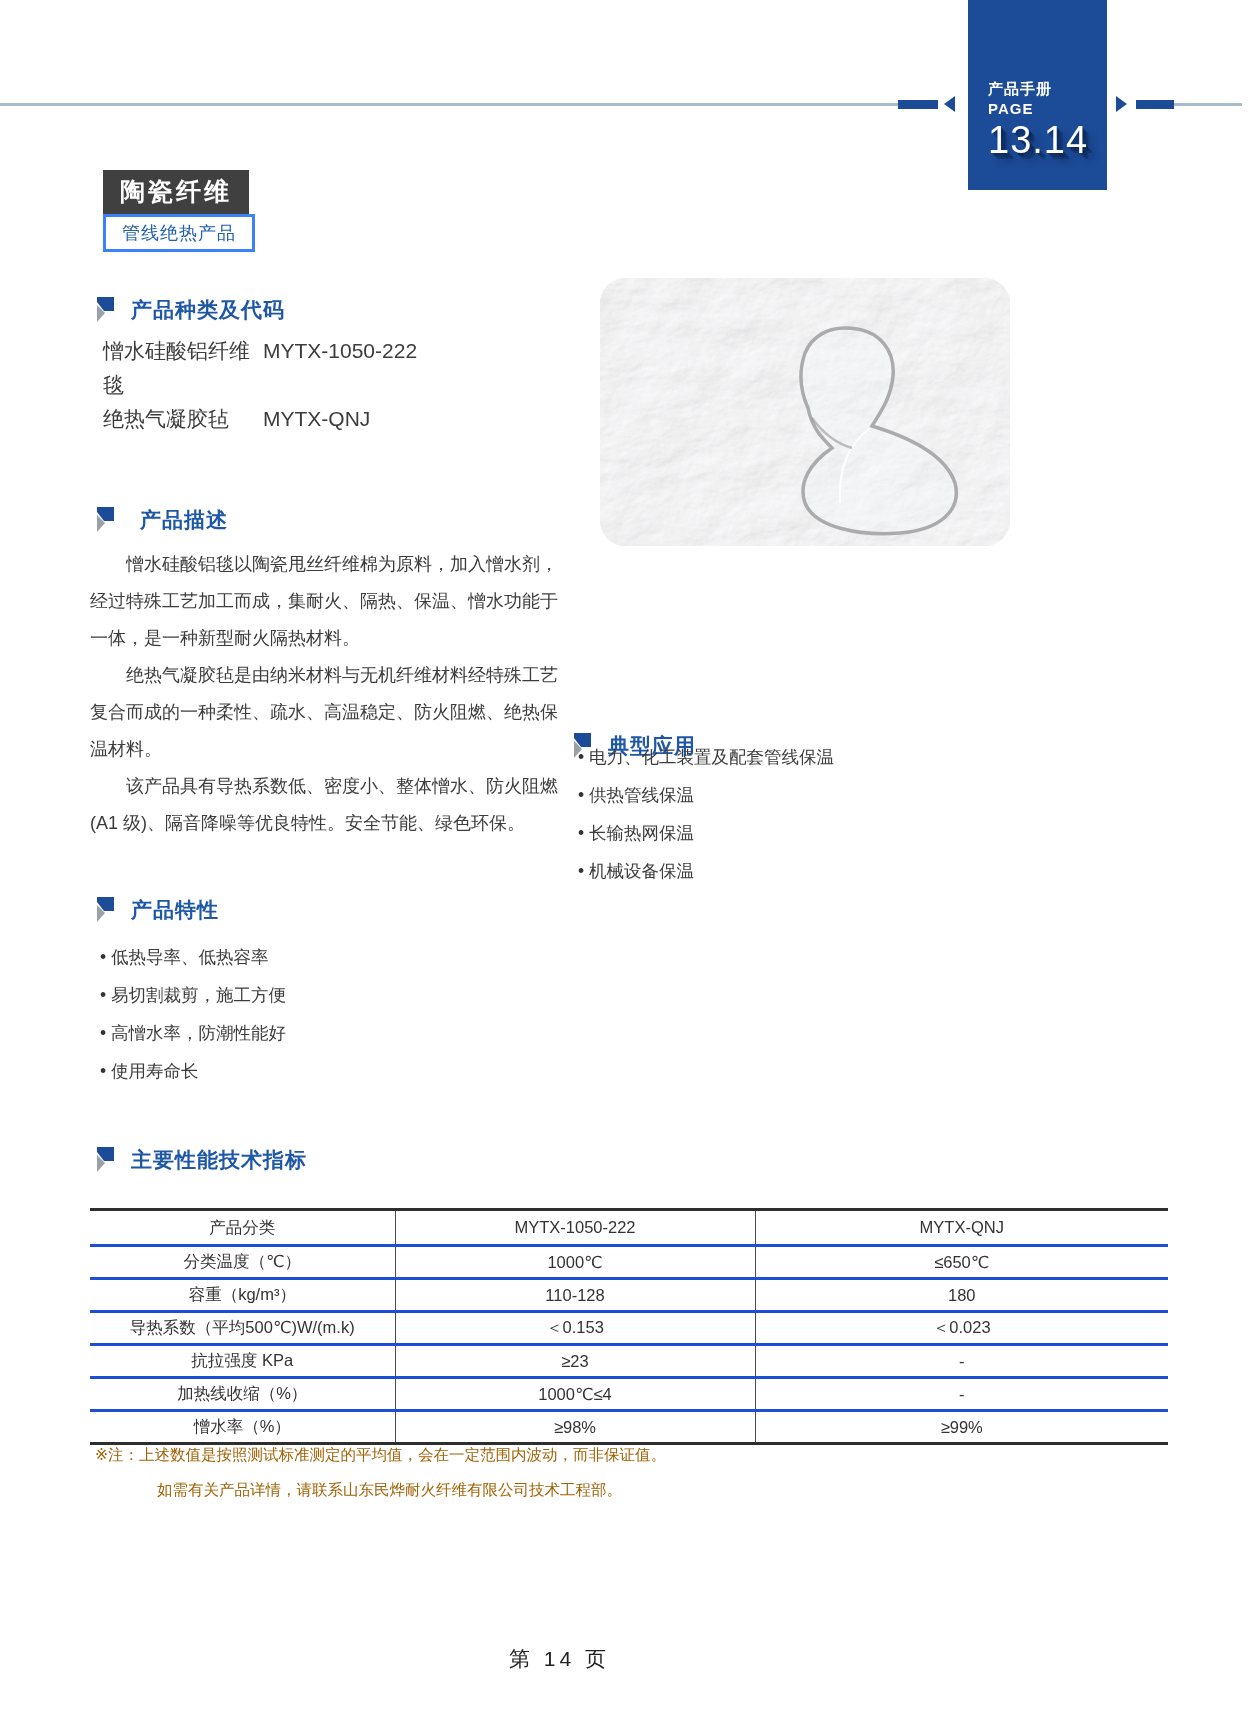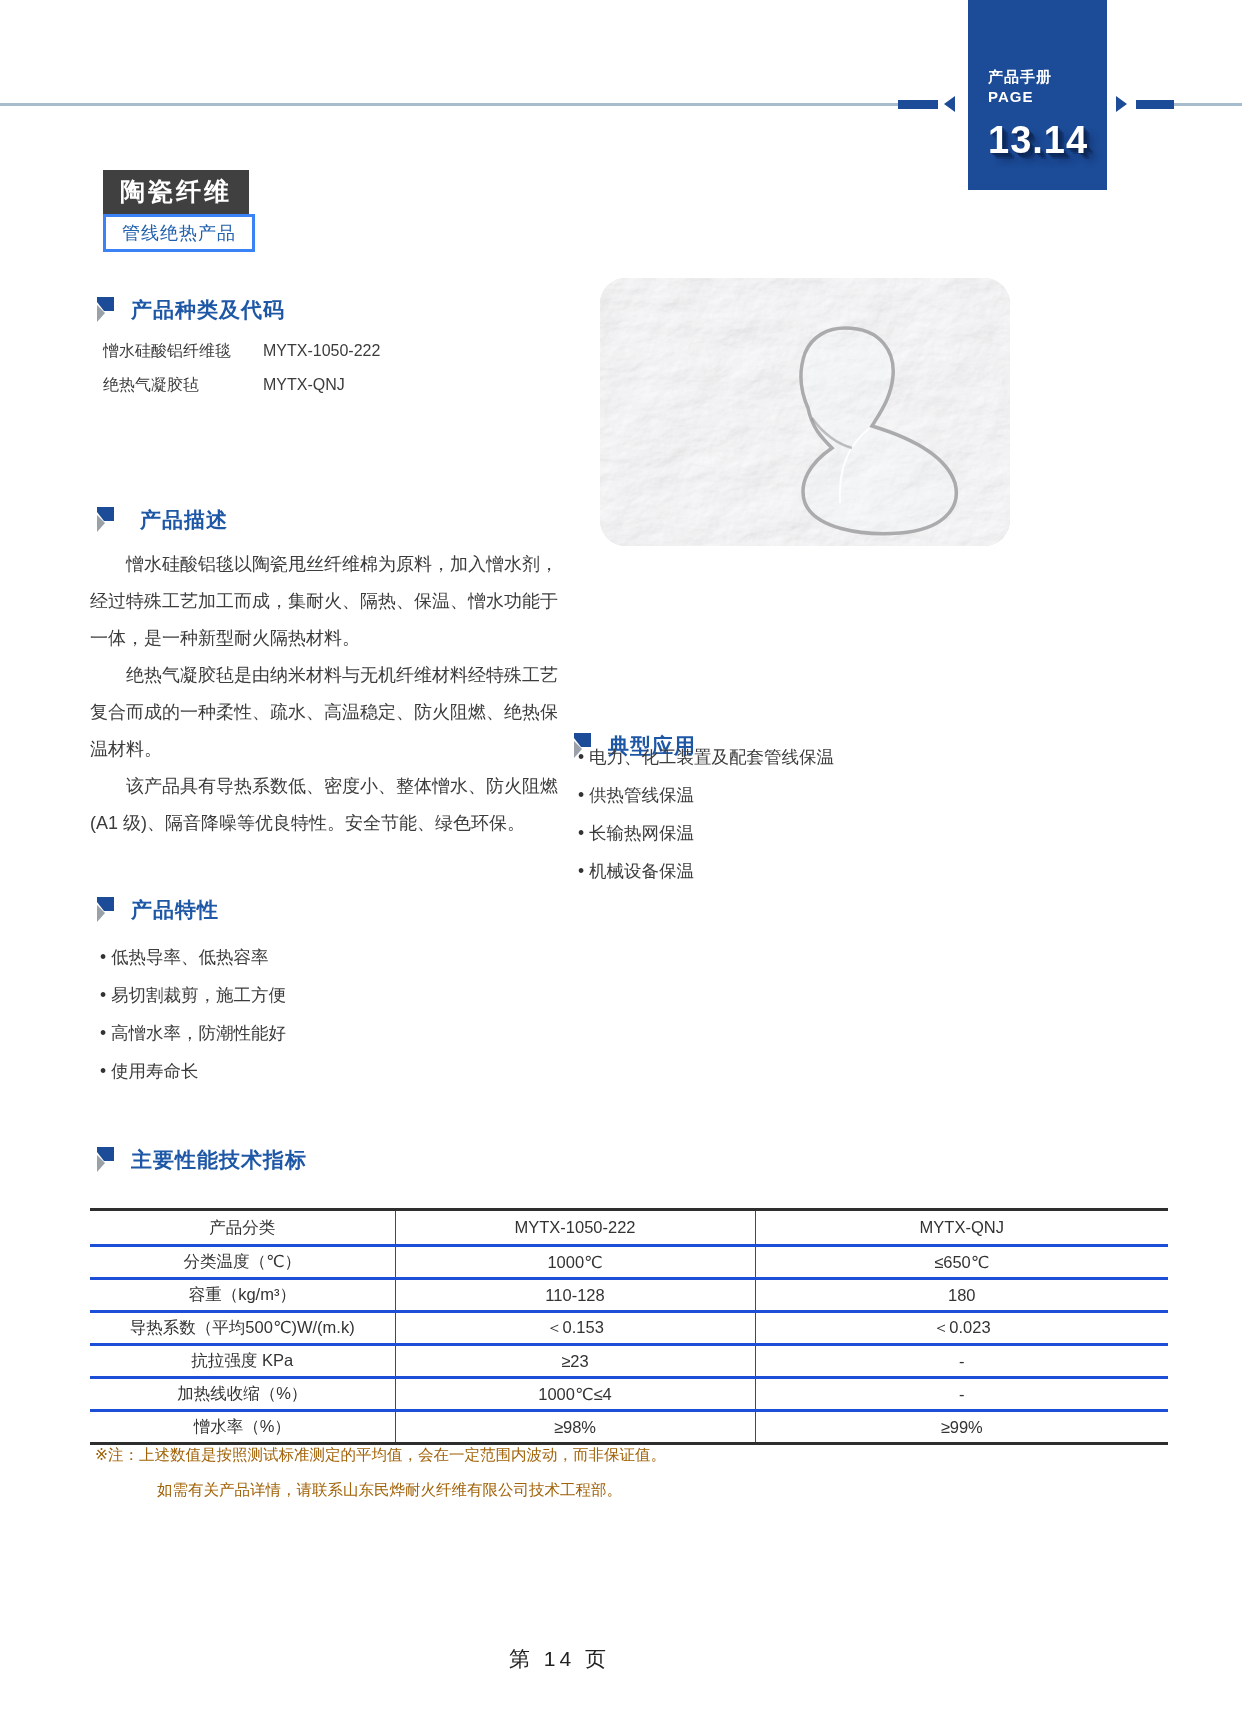--- a/index.html
+++ b/index.html
@@ -15,38 +15,38 @@
   .rule-dash-left{left:898px;width:40px;}
   .rule-dash-right{left:1136px;width:38px;}
   .tri{width:0;height:0;top:96px;}
   .tri-left{left:944px;border-top:8px solid transparent;border-bottom:8px solid transparent;border-right:11px solid #1c4b97;}
   .tri-right{left:1116px;border-top:8px solid transparent;border-bottom:8px solid transparent;border-left:11px solid #1c4b97;}
   .badge{left:968px;top:0;width:139px;height:190px;background:#1c4b97;color:#fff;
          display:flex;flex-direction:column;justify-content:flex-end;box-sizing:border-box;
          padding:0 0 28px 20px;}
   .badge .booklet{font-size:15px;font-weight:bold;letter-spacing:1px;line-height:20px;}
   .badge .pageword{font-size:15px;font-weight:bold;letter-spacing:1px;line-height:20px;}
-  .badge .pagenum{font-size:38px;font-weight:bold;margin-top:12px;letter-spacing:1px;
+  .badge .pagenum{font-size:38px;font-weight:normal;letter-spacing:1px;
       text-shadow:2px 2px 0 rgba(10,32,74,.55),4px 4px 0 rgba(10,32,74,.45),
                   6px 6px 0 rgba(10,32,74,.35),9px 9px 6px rgba(10,32,74,.35);}
 
   
   .title-block{left:103px;top:170px;}
   .title-main{display:inline-block;background:#404040;color:#ffffff;font-size:25px;font-weight:bold;
               letter-spacing:3px;padding:5px 17px 6px 17px;}
   .title-sub{display:block;width:max-content;border:3px solid #3b82f6;color:#2060ae;font-size:18px;
              letter-spacing:1px;padding:4px 16px;margin-top:0;}
 
   
   .sec-head{display:flex;align-items:center;}
   .sec-head .mark{width:20px;height:26px;flex:0 0 auto;}
   .sec-head .txt{margin-left:16px;color:#1d57a6;font-size:21px;font-weight:bold;letter-spacing:1px;}
 
   
-  .codes{left:103px;top:334px;font-size:16px;color:#3c3c3c;}
+  .codes{left:103px;top:334px;font-size:21px;color:#3c3c3c;}
   .code-row{display:flex;line-height:34px;}
   .code-row .nm{width:160px;}
   .code-row .cd{margin-left:0;}
 
   
   .photo{left:600px;top:278px;width:410px;height:268px;border-radius:26px;overflow:hidden;background:#dfdfe2;}
   .photo svg{display:block;width:100%;height:100%;}
 
   
   .desc{left:90px;top:546px;width:468px;font-size:18px;line-height:37px;text-align:justify;color:#3c3c3c;}

